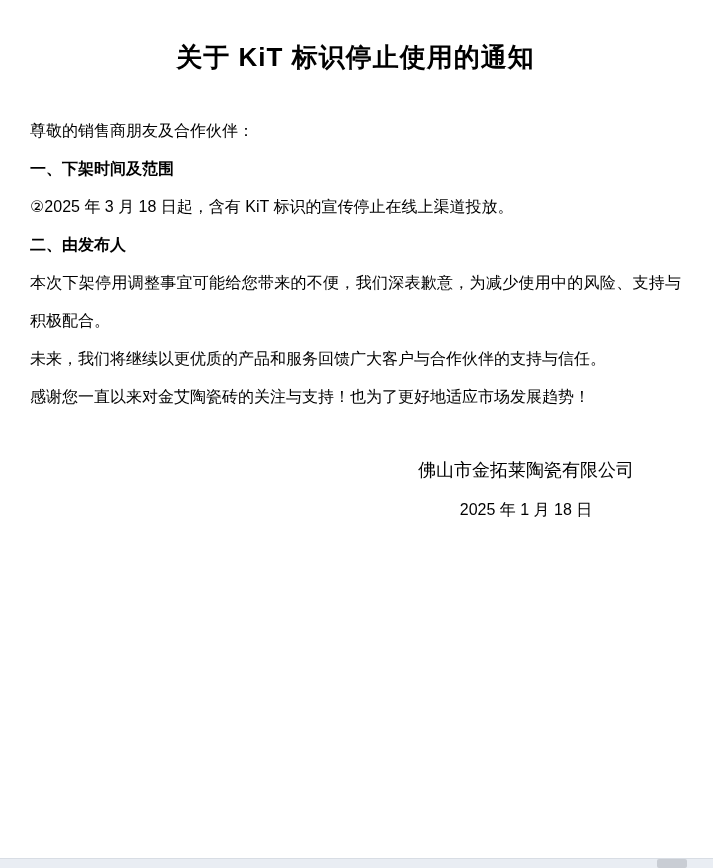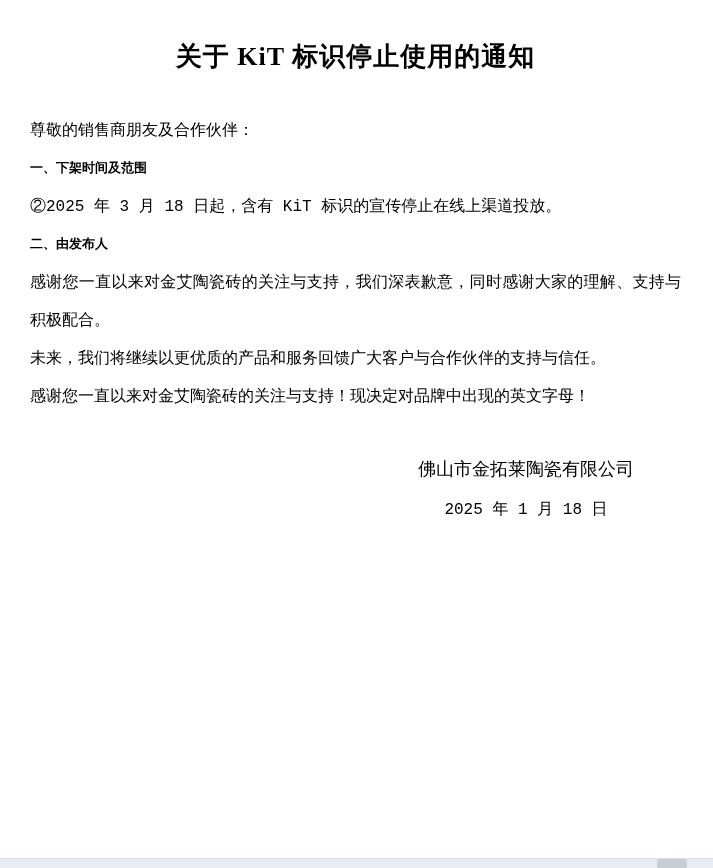--- a/index.html
+++ b/index.html
@@ -18,39 +18,38 @@
   }
   .doc {
     padding: 40px 32px 0 30px;
   }
   .title {
     text-align: center;
     font-size: 26px;
     font-weight: bold;
     line-height: 34px;
     letter-spacing: 1px;
-    font-family: Liberation Serif, serif;
+    font-family: Liberation Sans, sans-serif;
   }
   .body-text {
     font-size: 16px;
     line-height: 38px;
-    font-family: Liberation Mono, monospace;
   }
   .salutation {
     margin-top: 38px;
   }
   .para {
     text-align: justify;
   }
   .indent {
     text-indent: 33px;
   }
   .heading {
     font-weight: bold;
-    font-size: 13px;
+    font-size: 16px;
     line-height: 38px;
   }
   .signature {
     margin-top: 34px;
     width: 260px;
     margin-left: auto;
     margin-right: 25px;
     text-align: center;
     line-height: 40px;
   }
@@ -92,25 +91,25 @@
 
 
     <div class="heading">一、下架时间及范围</div>
 
 
     <div class="para">②2025 年 3 月 18 日起，含有 KiT 标识的宣传停止在线上渠道投放。</div>
 
     <div class="heading">二、由发布人</div>
 
 
-    <div class="para">感谢您一直以来对金艾陶瓷砖的关注与支持，我们深表歉意，同时感谢大家的理解、支持与积极配合。</div>
+    <div class="para">本次下架停用调整事宜可能给您带来的不便，我们深表歉意，为减少使用中的风险、支持与积极配合。</div>
 
     <div class="para">未来，我们将继续以更优质的产品和服务回馈广大客户与合作伙伴的支持与信任。</div>
 
-    <div class="para">感谢您一直以来对金艾陶瓷砖的关注与支持！现决定对品牌中出现的英文字母！</div>
+    <div class="para">感谢您一直以来对金艾陶瓷砖的关注与支持！也为了更好地适应市场发展趋势！</div>
 
     <div class="signature">
       <div class="company">佛山市金拓莱陶瓷有限公司</div>
       <div class="date">2025 年 1 月 18 日</div>
     </div>
 
   </div>
 </div>
 
 <div class="bottom-bar">

